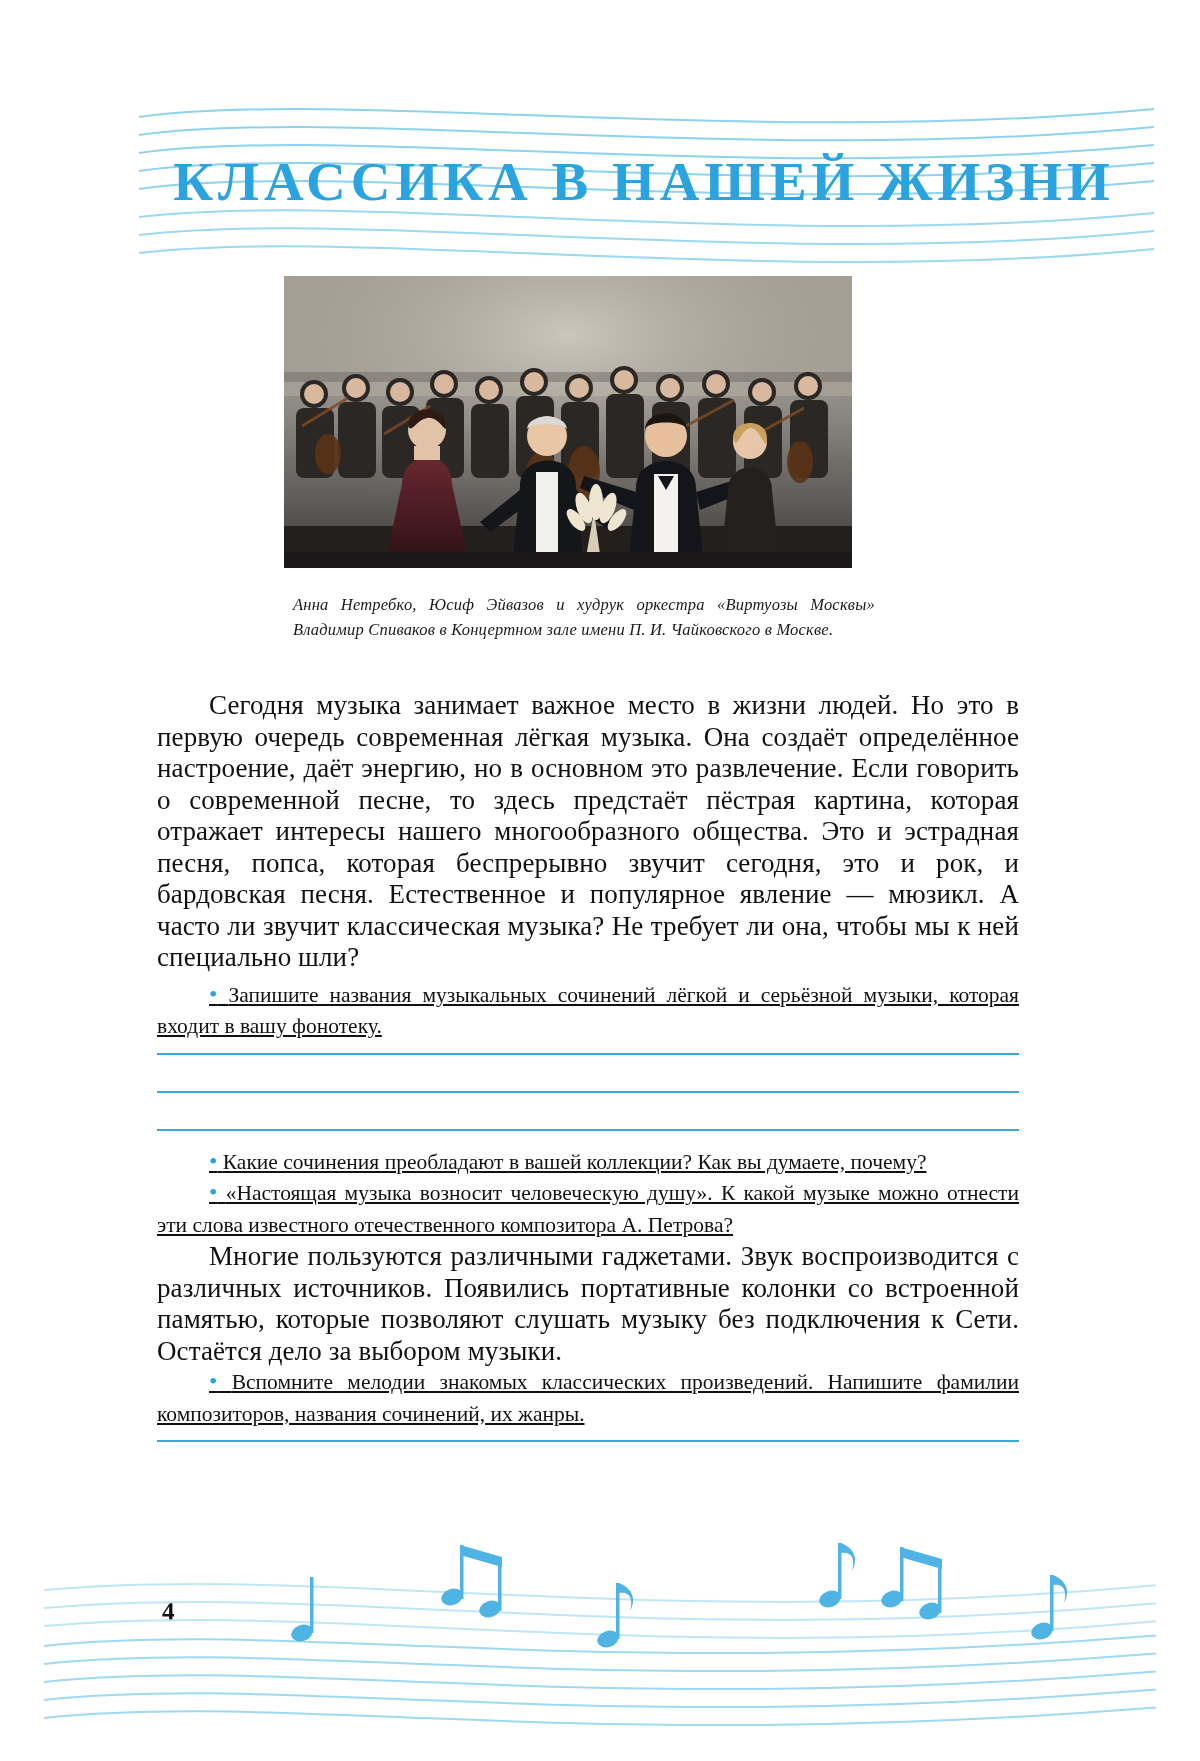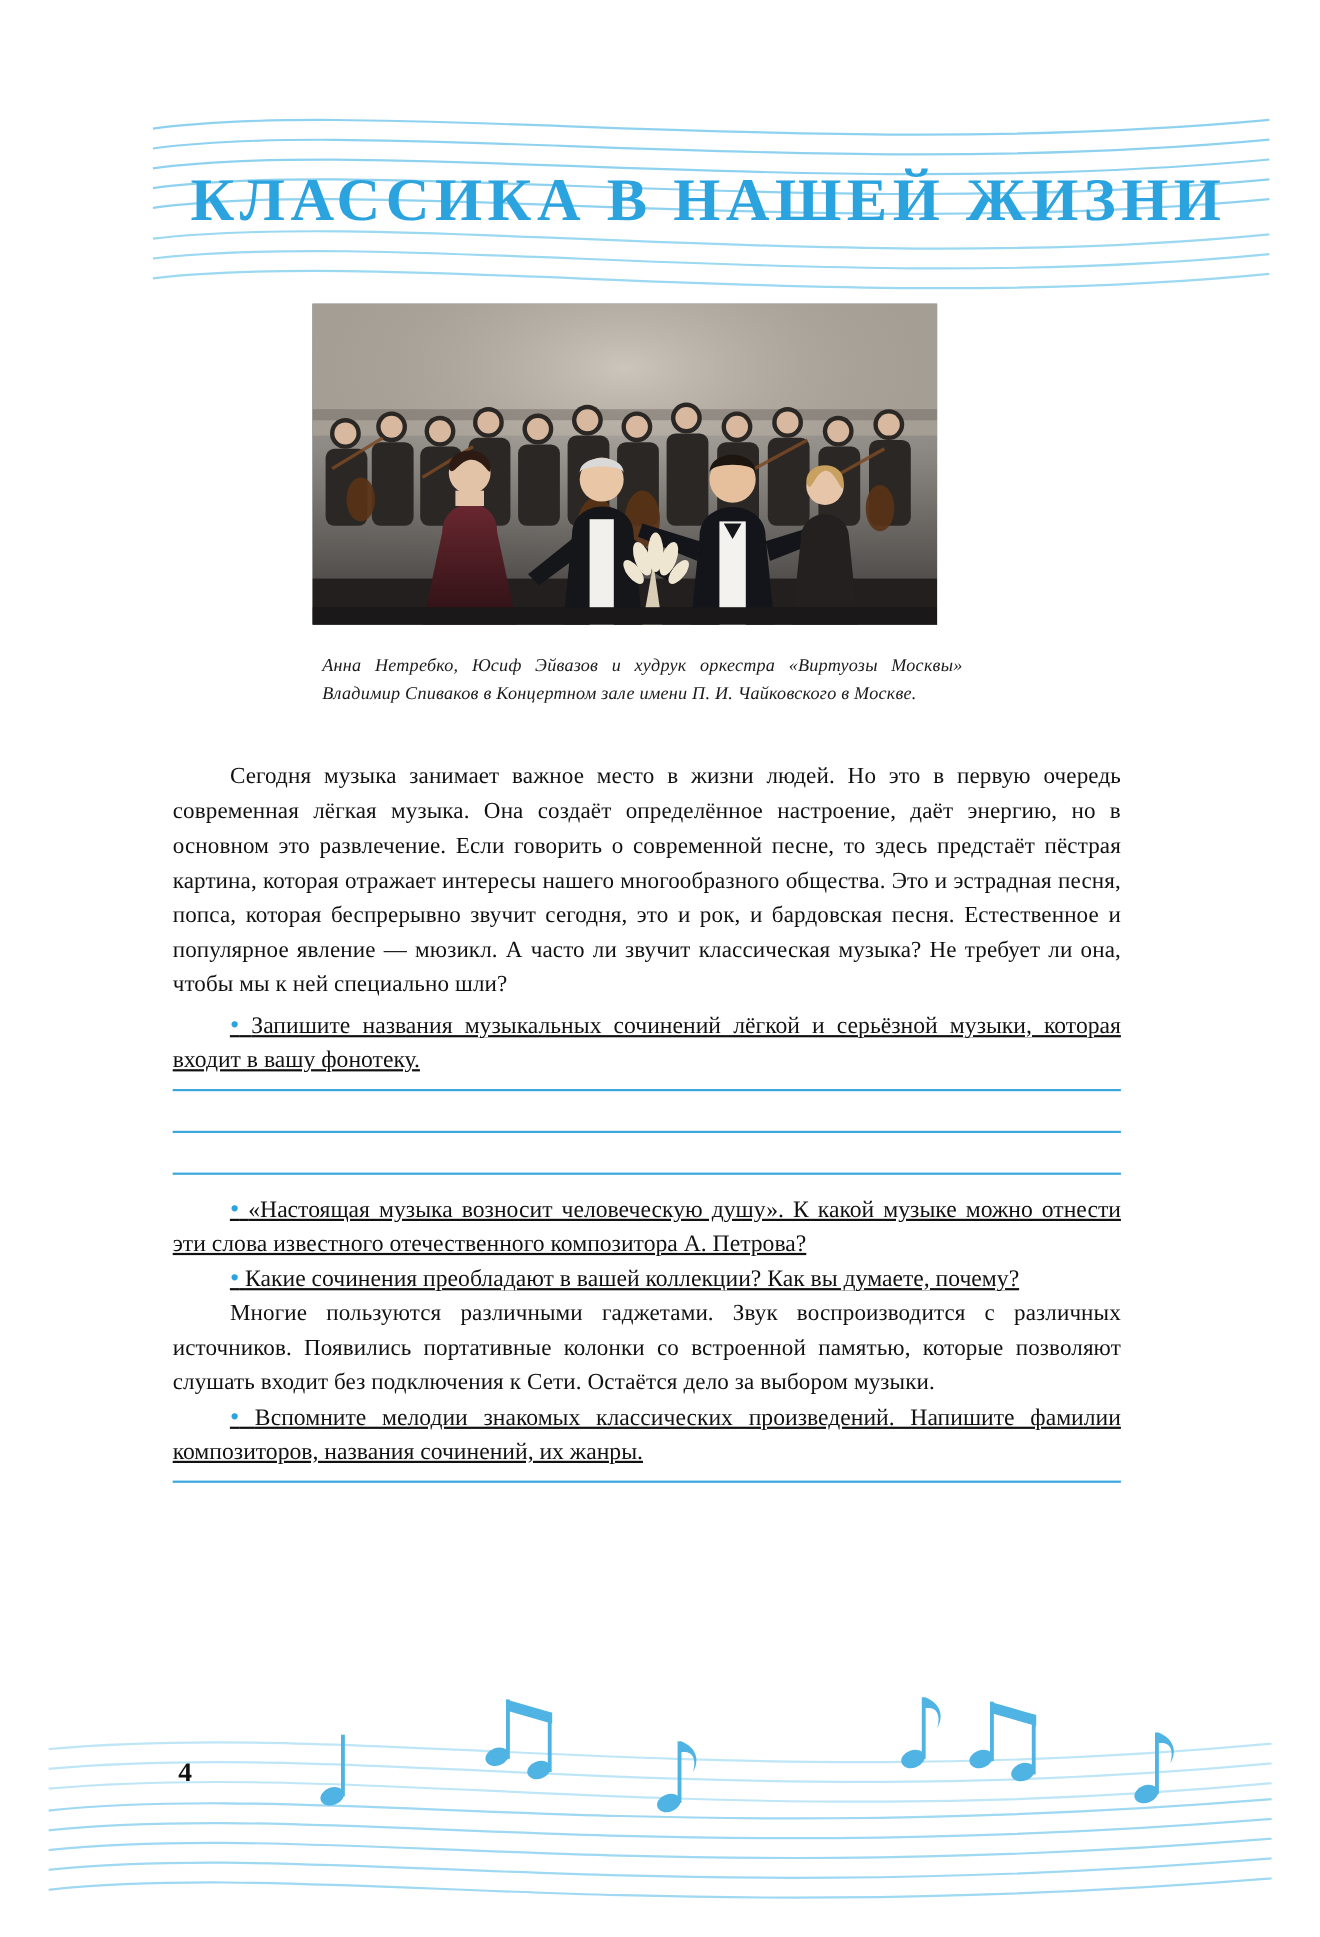--- a/index.html
+++ b/index.html
@@ -72,21 +72,21 @@
 
   
   .body-col {
     position: absolute;
     left: 113px;
     top: 690px;
     width: 862px;
   }
   p.para {
     margin: 0 0 0 0;
-    font-size: 21px;
+    font-size: 27px;
     line-height: 31.5px;
     text-align: justify;
     text-indent: 52px;
     letter-spacing: 0.1px;
   }
 
   .bullet-para {
     position: relative;
     font-size: 21.5px;
     line-height: 31.5px;
@@ -294,29 +294,29 @@
     <div class="spacer-10"></div>
     <div class="full-rule"></div>
     <div style="height:36px"></div>
     <div class="full-rule"></div>
     <div style="height:36px"></div>
     <div class="full-rule"></div>
     <div style="height:16px"></div>
 
     <p class="bullet-para">
       <span class="dot">•</span>
+      <span>Какие сочинения преобладают в вашей коллекции? Как вы думаете, почему?</span>
+    </p>
+
+    <p class="bullet-para">
+      <span class="dot">•</span>
       <span>«Настоящая музыка возносит человеческую душу». К какой музыке можно отнести эти слова известного отечественного композитора А. Петрова?</span>
     </p>
 
-    <p class="bullet-para">
-      <span class="dot">•</span>
-      <span>Какие сочинения преобладают в вашей коллекции? Как вы думаете, почему?</span>
-    </p>
-
-    <p class="para">Многие пользуются различными гаджетами. Звук воспроизводится с различных источников. Появились портативные колонки со встроенной памятью, которые позволяют слушать входит без подключения к Сети. Остаётся дело за выбором музыки.</p>
+    <p class="para">Многие пользуются различными гаджетами. Звук воспроизводится с различных источников. Появились портативные колонки со встроенной памятью, которые позволяют слушать музыку без подключения к Сети. Остаётся дело за выбором музыки.</p>
 
     <p class="bullet-para">
       <span class="dot">•</span>
       <span>Вспомните мелодии знакомых классических произведений. Напишите фамилии композиторов, названия сочинений, их жанры.</span>
     </p>
 
     <div class="spacer-10"></div>
     <div class="full-rule"></div>
   </div>
 

